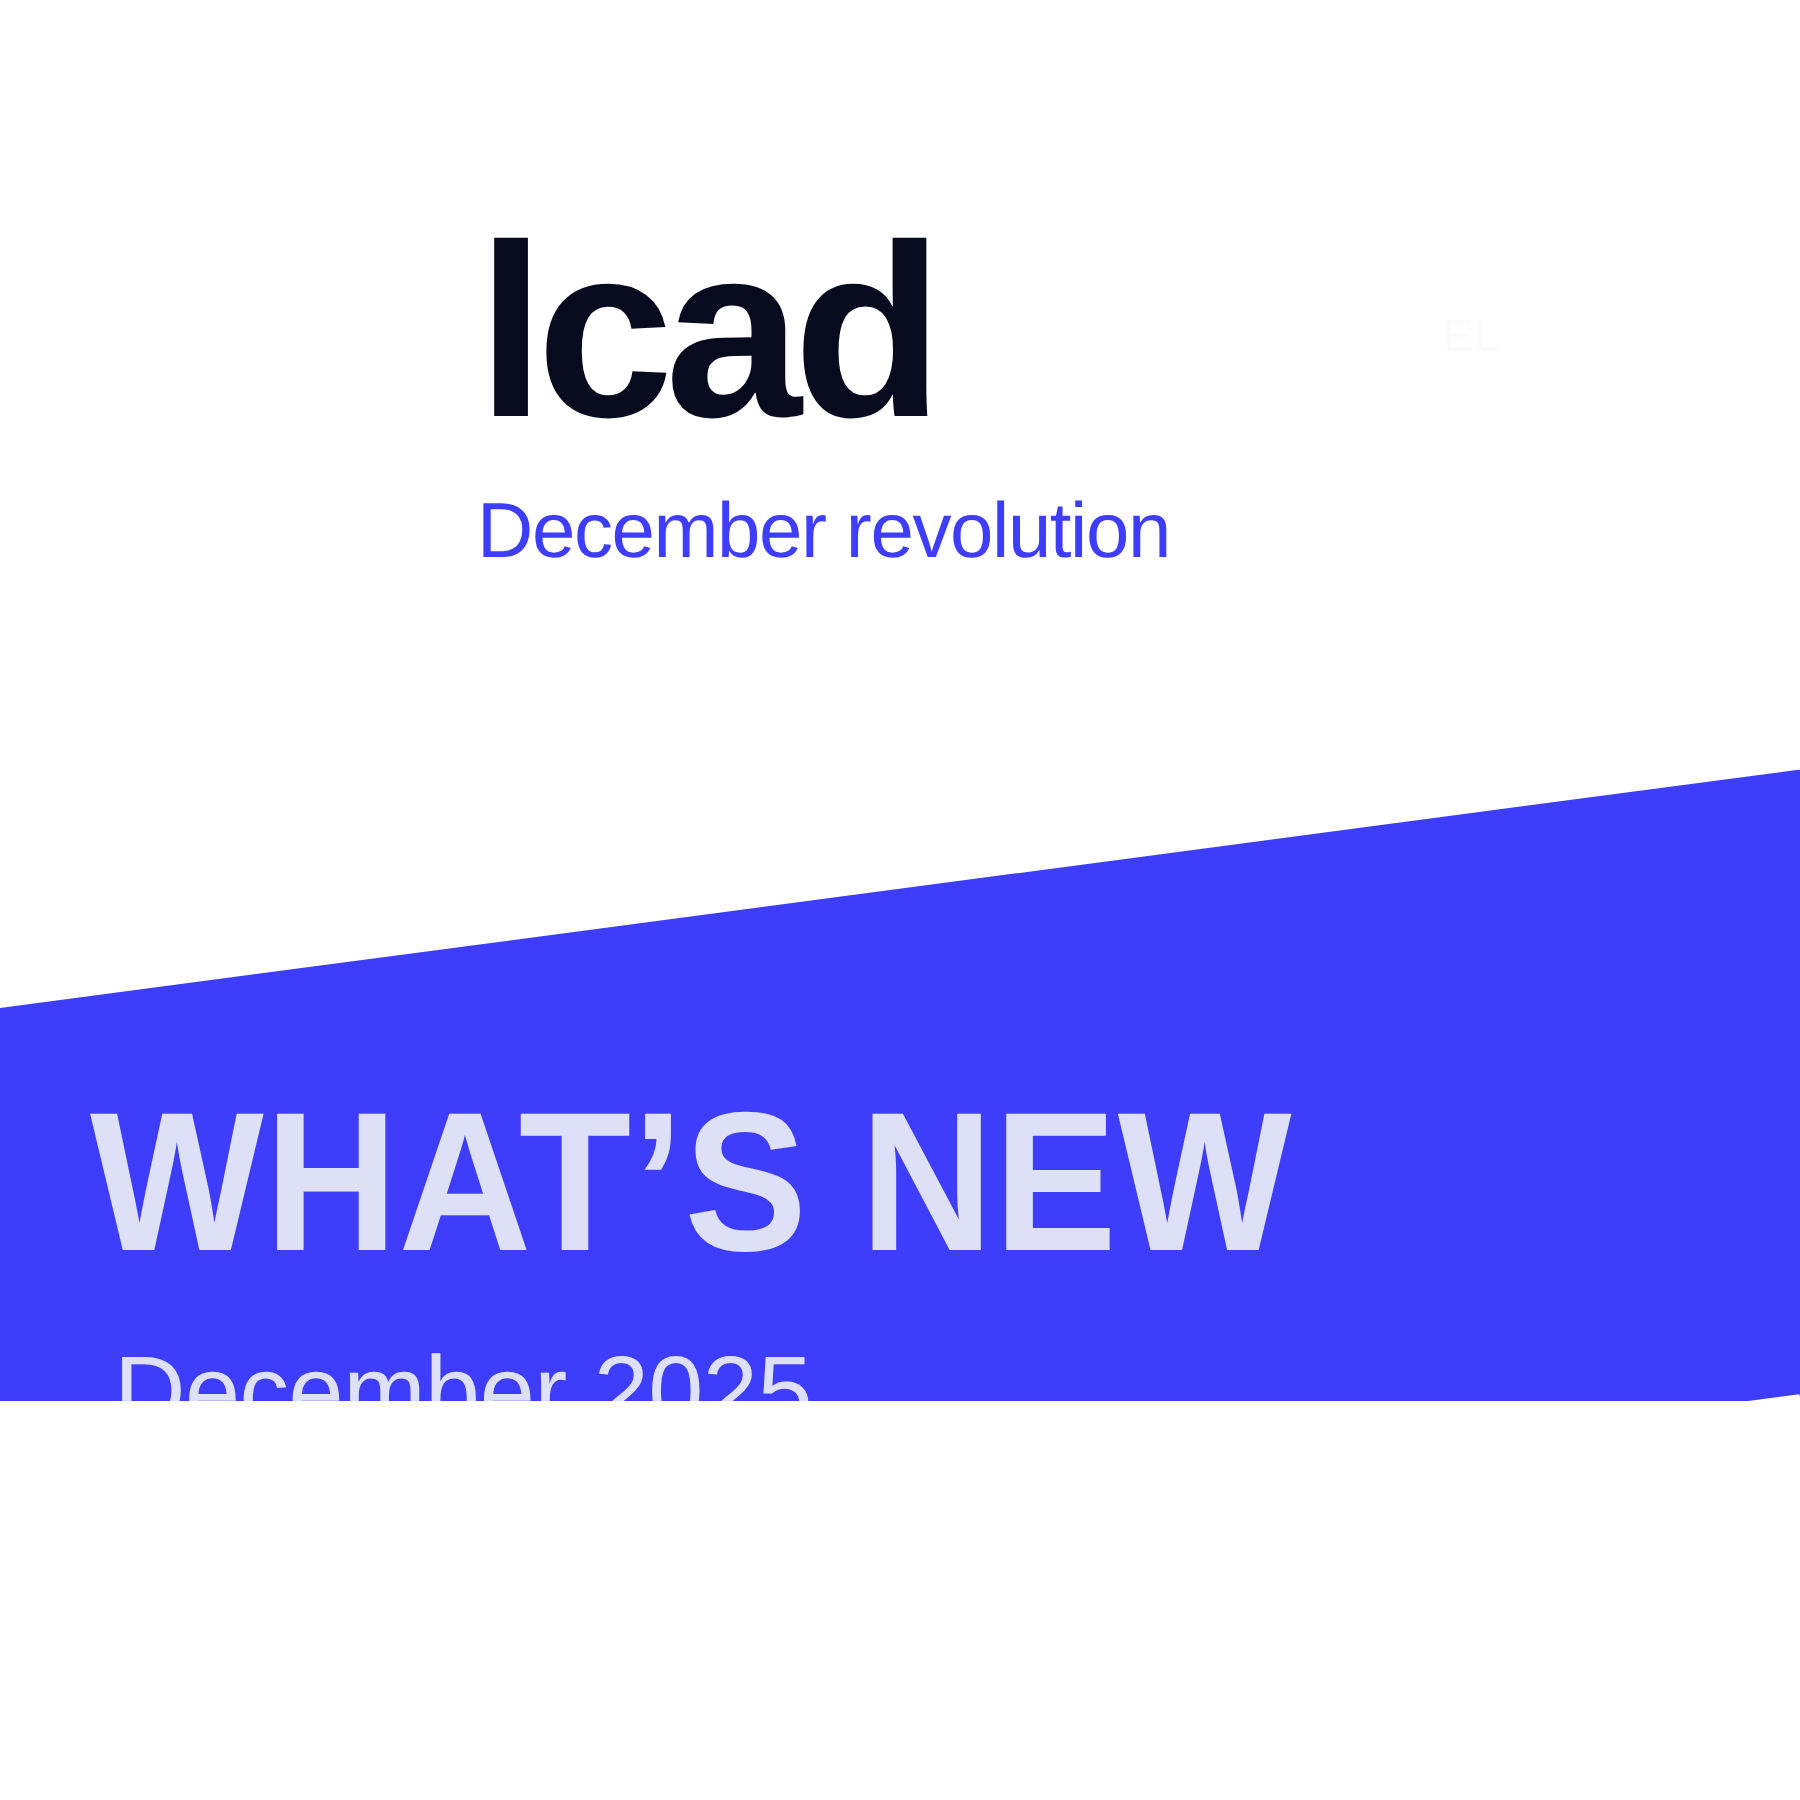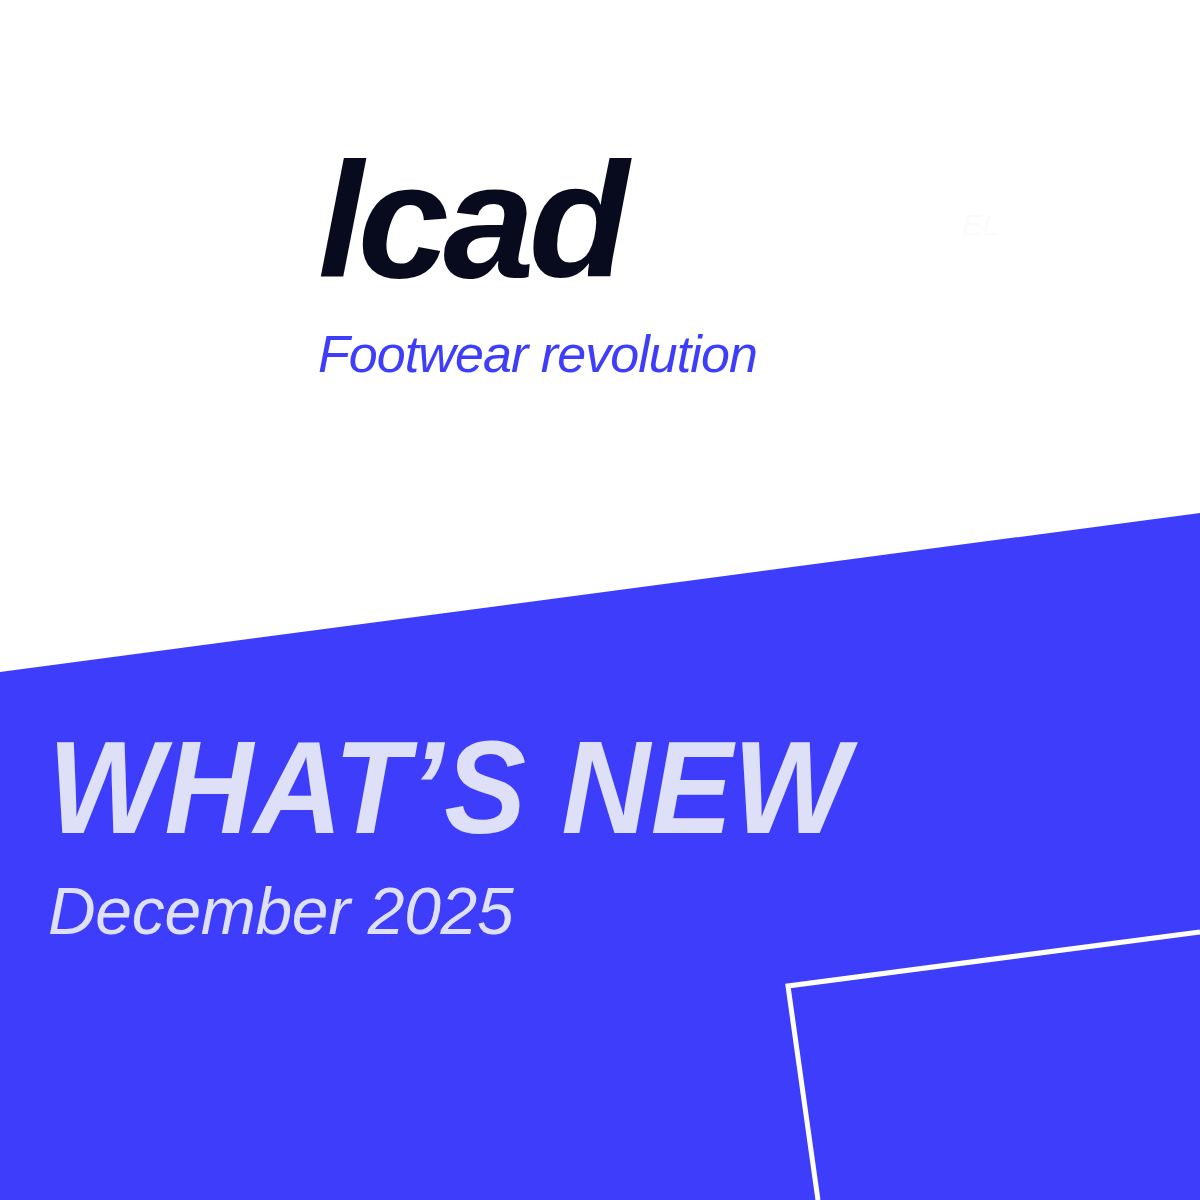--- a/index.html
+++ b/index.html
@@ -5,25 +5,24 @@
 <style>
   html, body {
     margin: 0;
     padding: 0;
     background: #ffffff;
   }
 
   .slide {
     position: relative;
     width: 1200px;
-    height: 1200px;
+    height: 934px;
     overflow: hidden;
     background: #ffffff;
     font-family: "Liberation Sans", "DejaVu Sans", sans-serif;
-    font-style: italic;
     -webkit-font-smoothing: antialiased;
   }
 
   
   .blue-panel {
     position: absolute;
     left: 0;
     top: 0;
     width: 1200px;
     height: 1200px;
@@ -92,40 +91,40 @@
     font-size: 30px;
     font-weight: 400;
     letter-spacing: 0.02em;
     color: #fbfbfc;
     user-select: none;
   }
 
   
   .title-block {
     position: absolute;
-    left: 48px;
+    left: 60px;
     top: 726px;
     z-index: 3;
   }
 
   .headline {
     margin: 0;
     font-family: "Liberation Sans Narrow", "Liberation Sans", "DejaVu Sans Condensed", sans-serif;
     font-weight: 700;
     font-size: 132px;
     line-height: 0.94;
     letter-spacing: 0.005em;
     color: #dde0f7;
     transform: scaleX(0.93);
     transform-origin: left top;
     white-space: nowrap;
   }
 
   .subhead {
-    margin: 0;
+    margin: 16px;
     padding-top: 28px;
     font-family: "Liberation Sans", "DejaVu Sans", sans-serif;
     font-weight: 400;
     font-size: 66px;
     line-height: 1.0;
     letter-spacing: -0.005em;
     color: #dde0f7;
     white-space: nowrap;
   }
 </style>
@@ -138,21 +137,21 @@
 
   <div class="outline-shape">
     <svg viewBox="0 0 1200 1200" xmlns="http://www.w3.org/2000/svg">
       <polyline points="1200,932 788,986 818,1200" fill="none" stroke="#ffffff" stroke-width="5" stroke-linejoin="miter"></polyline>
     </svg>
   </div>
 
   <div class="header-block">
     <h1 class="brand-logo">lcad</h1>
     <p class="brand-tagline">
-      <span class="tline">Footwear revolution</span>
+      <span class="tline">December revolution</span>
     </p>
   </div>
 
   <div class="watermark">EL</div>
 
   <div class="title-block">
     <h2 class="headline">WHAT’S NEW</h2>
     <p class="subhead">December 2025</p>
   </div>
 

